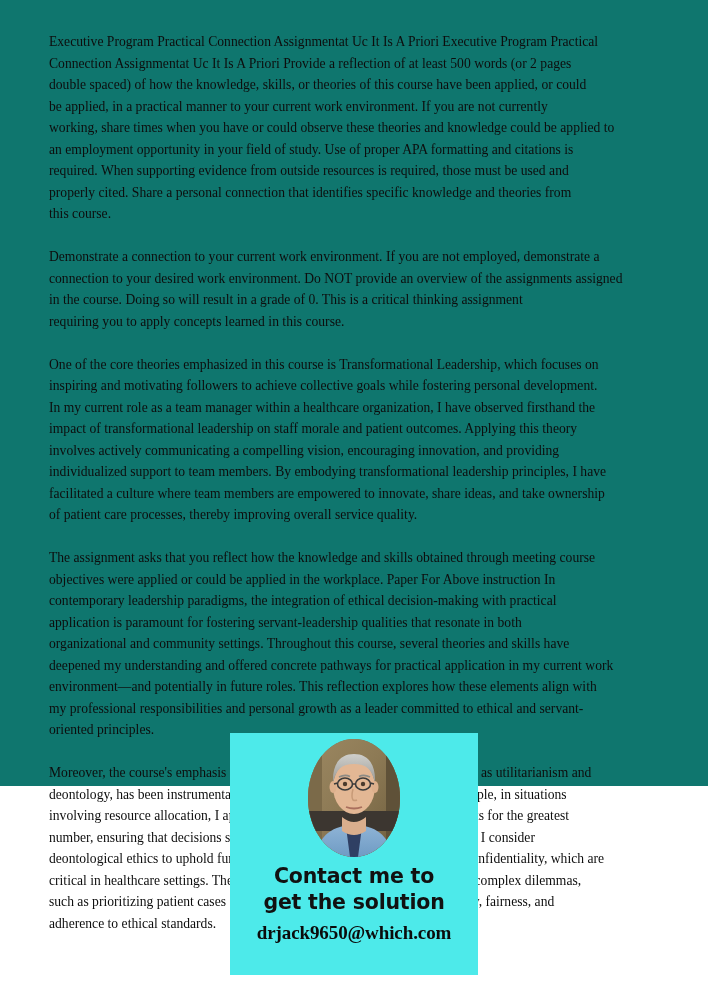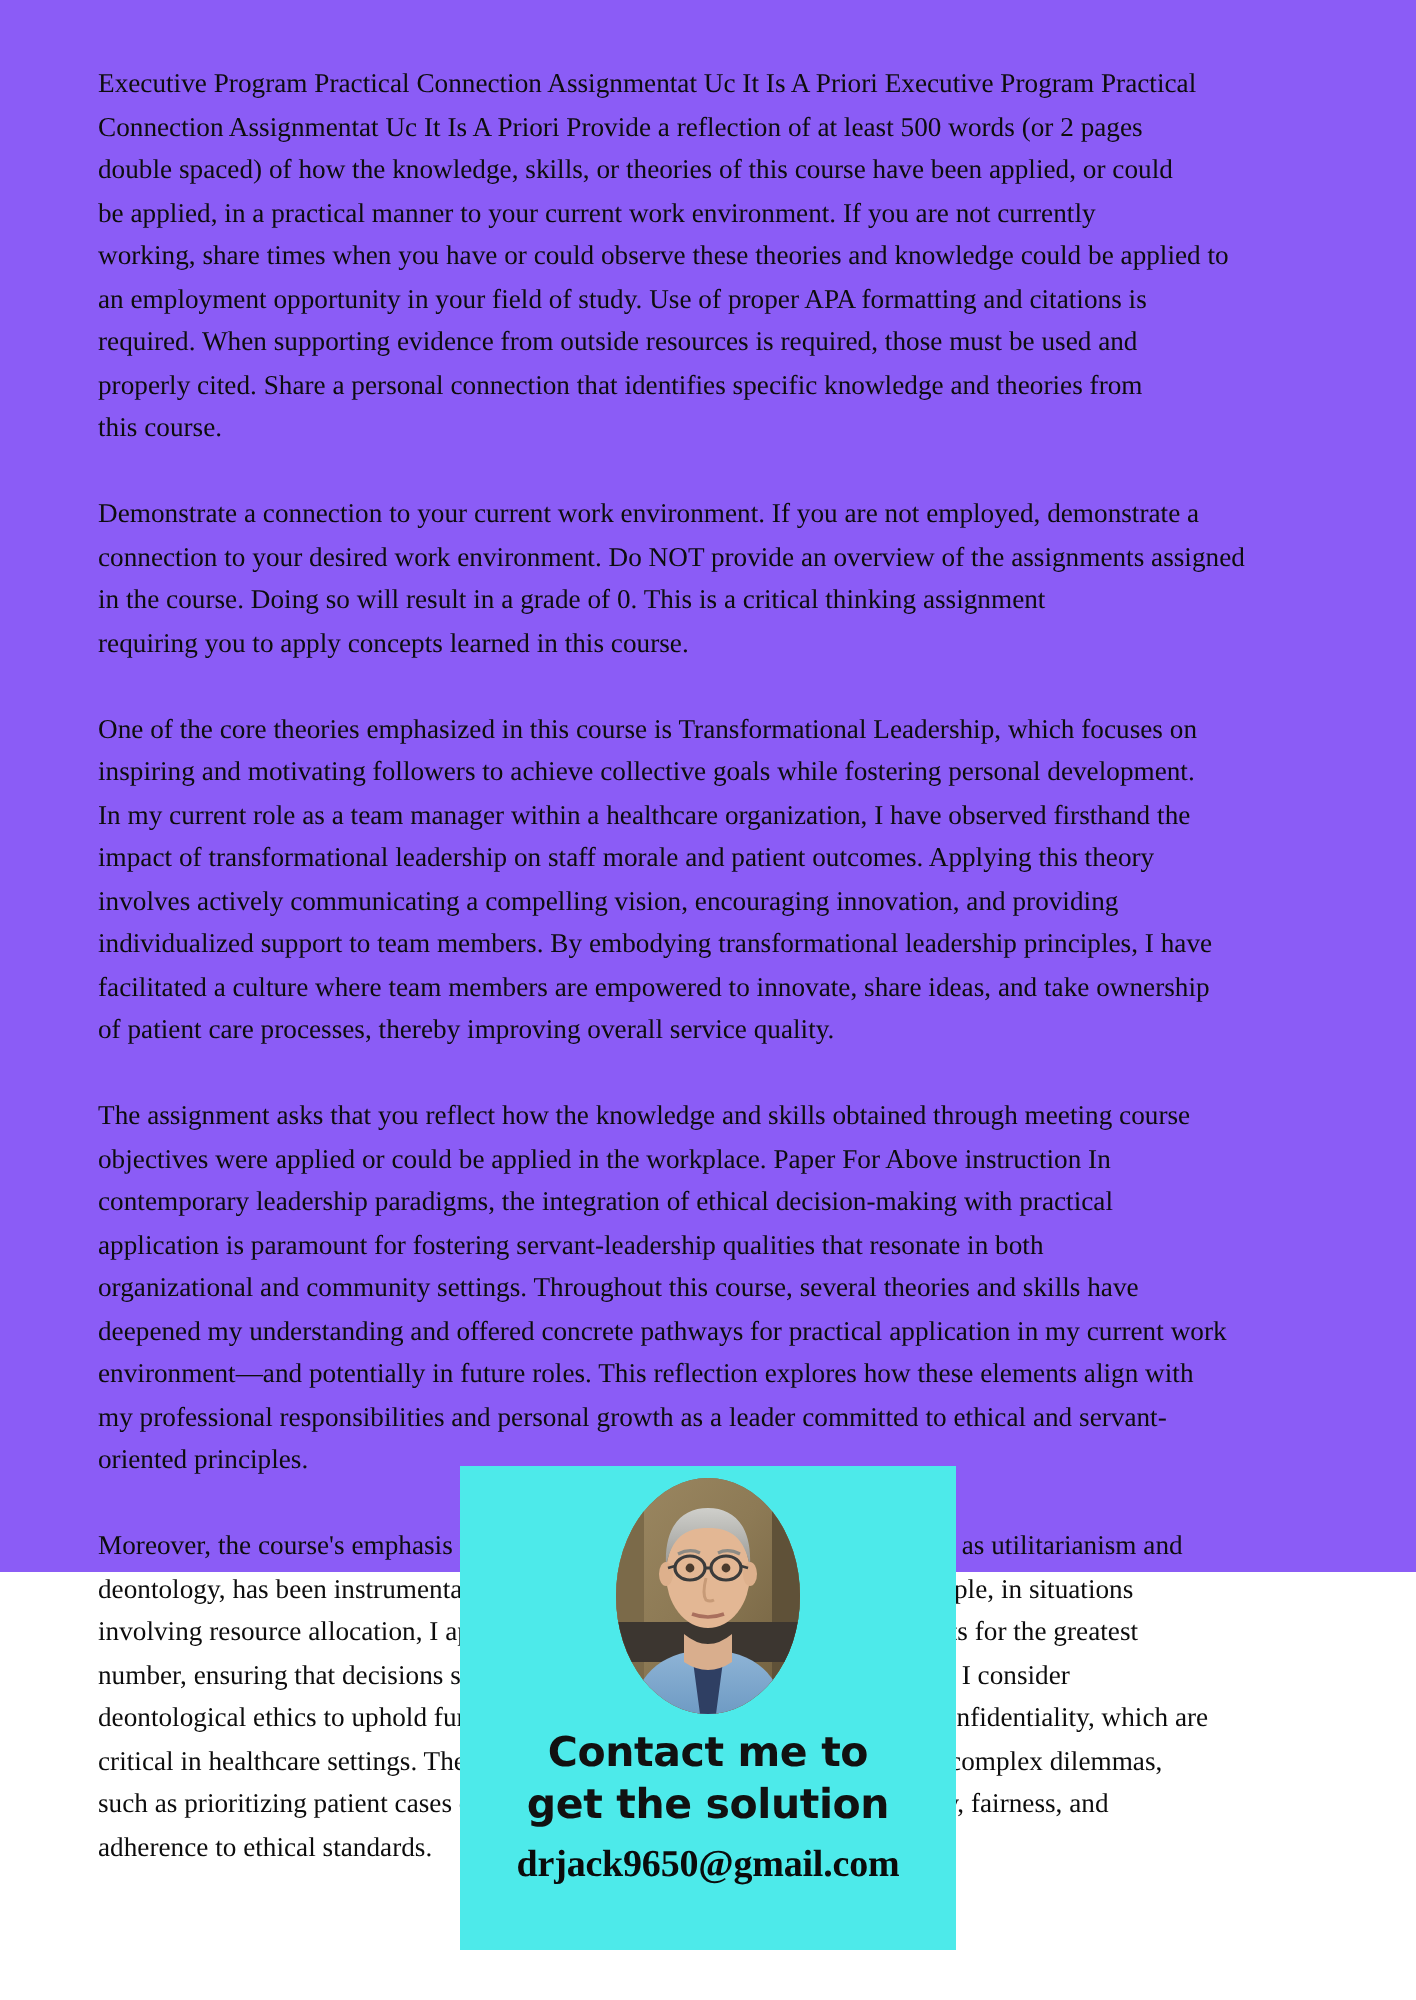--- a/index.html
+++ b/index.html
@@ -12,21 +12,21 @@
     width: 708px;
     height: 1000px;
     overflow: hidden;
     font-family: "Liberation Serif", "DejaVu Serif", serif;
     -webkit-font-smoothing: antialiased;
   }
   #page {
     position: relative;
     width: 708px;
     height: 786px;
-    background: #8b5cf6;
+    background: #0f766e;
     box-sizing: border-box;
   }
   #doc-body {
     position: absolute;
     left: 49px;
     top: 31px;
     width: 602px;
   }
   .para {
     margin: 0 0 21.5px 0;
@@ -181,17 +181,17 @@
         <path d="M45 50 q-2 8 0 11 q2 1 4 0" stroke="#c79a77" stroke-width="1.5" fill="none"></path>
         <path d="M38 68 q8 3 16 0" stroke="#a96f5d" stroke-width="1.8" fill="none"></path>
       </svg>
     </div>
 
     <div id="promo-lines">
       <div class="promo-line">Contact me to</div>
       <div class="promo-line">get the solution</div>
     </div>
 
-    <div id="promo-email">drjack9650@gmail.com</div>
+    <div id="promo-email">drjack9650@which.com</div>
 
   </div>
 
 </div>
 
 </body></html>

